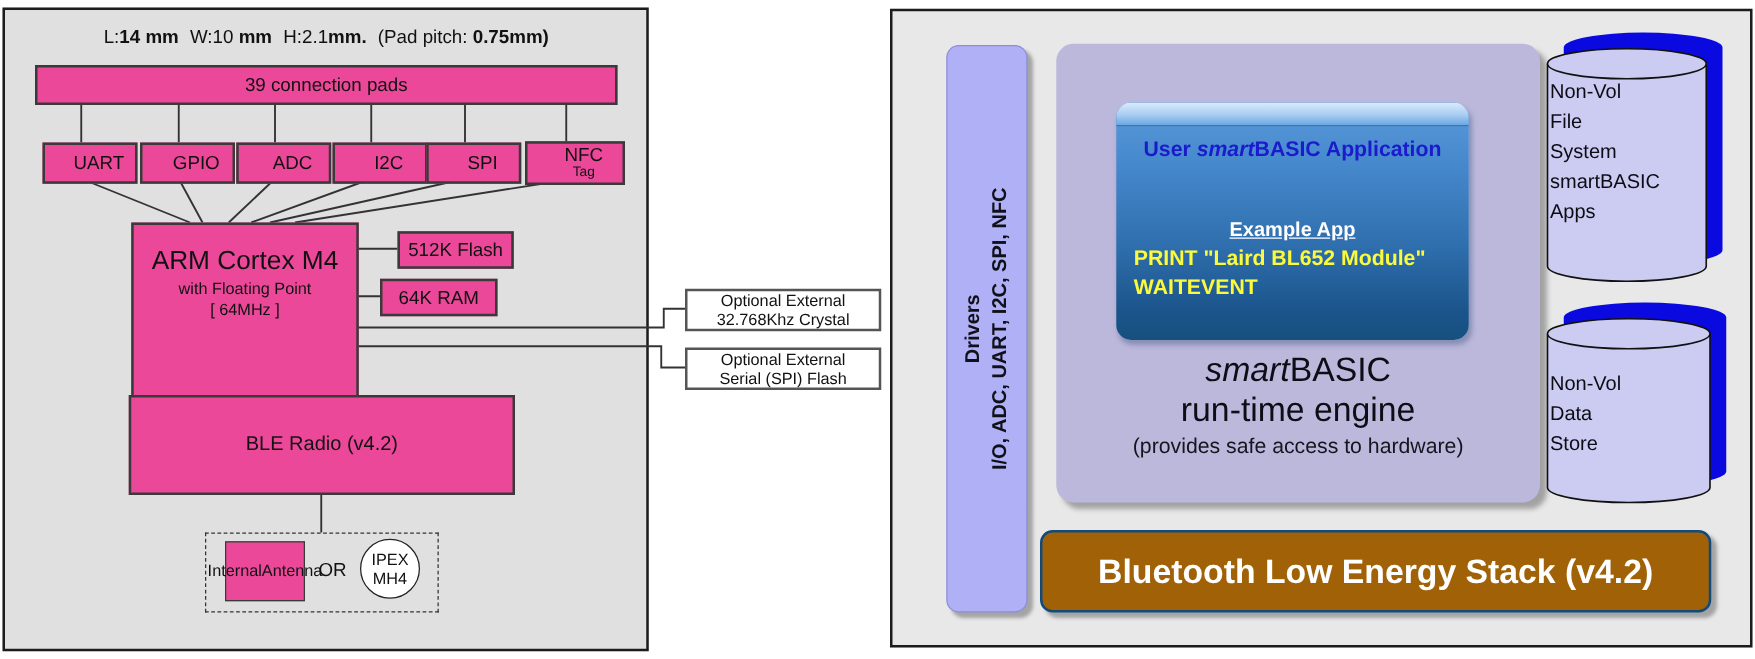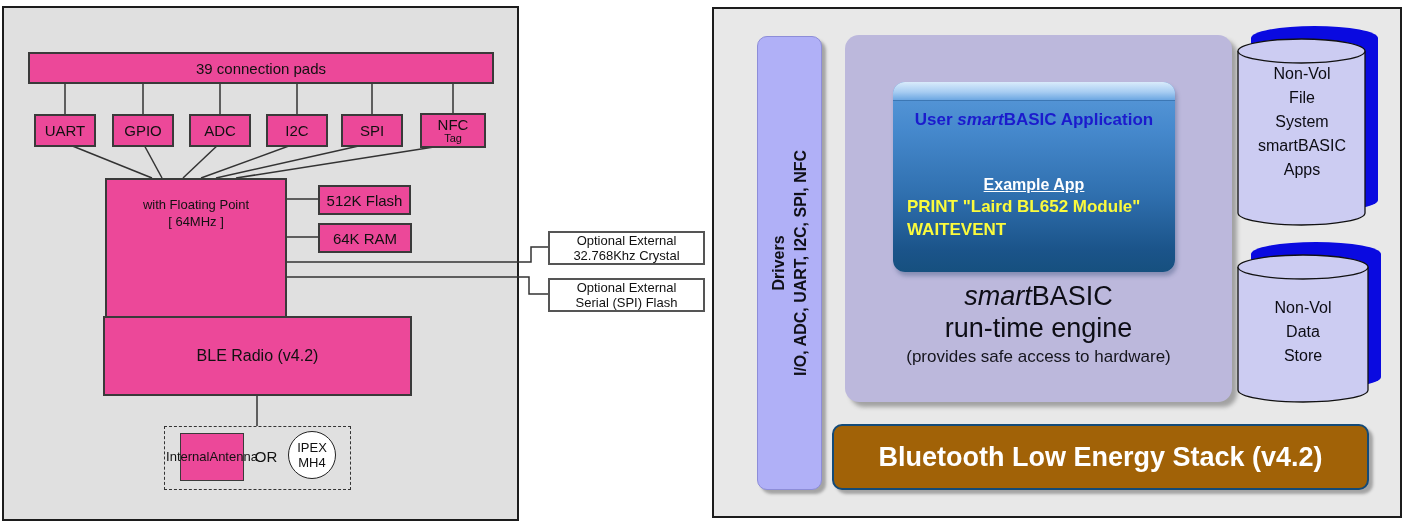--- a/index.html
+++ b/index.html
@@ -9,29 +9,29 @@
     background:#ffffff;
   }
   .abs{position:absolute;}
   
   .panel-left{left:2px;top:6px;width:513px;height:511px;background:#e0e0e0;border:2px solid #1c1c1c;}
   .panel-right{left:712px;top:7px;width:686px;height:507px;background:#e8e8e8;border:2px solid #1c1c1c;}
   .dim-title{left:30px;top:21px;width:462px;text-align:center;font-size:15px;color:#111;}
   .dim-title .gap{margin-left:9px;}
   .wbox{background:#ec4899;border:2px solid #3a3a3a;display:flex;align-items:center;justify-content:center;text-align:center;}
   .pads{left:28px;top:52px;width:462px;height:28px;font-size:15px;}
-  .ifbox{top:114px;width:58px;height:29px;font-size:15px;}
+  .ifbox{top:114px;width:58px;height:29px;font-size:15px;padding-left:14px;}
   .if-uart{left:34px;} .if-gpio{left:112px;} .if-adc{left:189px;} .if-i2c{left:266px;} .if-spi{left:341px;}
   .if-nfc{left:420px;width:62px;height:31px;top:113px;flex-direction:column;line-height:15px;}
   .if-nfc .tag{font-size:11px;line-height:12px;}
   .arm{left:105px;top:178px;width:178px;height:120px;flex-direction:column;justify-content:flex-start;padding-top:16px;}
   .arm .l1{font-size:21px;line-height:26px;}
   .arm .l2,.arm .l3{font-size:13px;line-height:17px;}
   .flash{left:318px;top:185px;width:89px;height:26px;font-size:15px;}
-  .ram{left:318px;top:223px;width:90px;height:26px;font-size:15px;}
+  .ram{left:304px;top:223px;width:90px;height:26px;font-size:15px;}
   .ble{left:103px;top:316px;width:305px;height:76px;font-size:16px;}
   .ant-group{left:164px;top:426px;width:185px;height:62px;border:1px dashed #333;}
   .int-ant{left:180px;top:433px;width:62px;height:46px;font-size:13px;line-height:16px;flex-direction:row;border-width:1.5px;}
   .or-label{left:248px;top:448px;width:36px;text-align:center;font-size:15px;}
   .ipex{left:288px;top:431px;width:46px;height:46px;border-radius:50%;background:#fff;border:1.5px solid #222;
         display:flex;flex-direction:column;align-items:center;justify-content:center;font-size:13px;line-height:15px;}
   .extbox{width:153px;height:30px;background:#fff;border:2px solid #555;display:flex;flex-direction:column;
           align-items:center;justify-content:center;font-size:13px;line-height:15px;text-align:right;}
   .ext-crystal{left:548px;top:231px;}
   .ext-flash{left:548px;top:278px;}
@@ -53,21 +53,21 @@
              border-bottom:1px solid #3c77b4;}
   .app-title{position:absolute;left:0;top:28px;width:100%;text-align:center;
              font-weight:bold;font-size:17px;color:#1b1bcd;}
   .app-example{position:absolute;left:0;top:94px;width:100%;text-align:center;
                font-weight:bold;font-size:16px;color:#ffffff;text-decoration:underline;}
   .app-code{position:absolute;left:14px;top:113px;font-weight:bold;font-size:17px;line-height:23px;color:#fbfb3c;}
   .rt-title{left:845px;top:281px;width:387px;text-align:center;font-size:27px;color:#0d0d15;}
   .rt-sub{left:845px;top:313px;width:387px;text-align:center;font-size:27px;color:#0d0d15;}
   .rt-note{left:845px;top:347px;width:387px;text-align:center;font-size:17px;color:#15151d;}
   .cyl-svg{pointer-events:none;}
-  .cyl-text{text-align:center;font-size:16px;line-height:24px;color:#0c0c14;}
+  .cyl-text{font-size:16px;line-height:24px;color:#0c0c14;}
   .cyl1-text{left:1240px;top:62px;width:124px;}
   .cyl2-text{left:1240px;top:296px;width:126px;}
   .green-bar{left:832px;top:424px;width:533px;height:62px;background:#a16207;border:2px solid #134a78;
              border-radius:10px;box-shadow:4px 4px 3px #a4a4a4;display:flex;align-items:center;justify-content:center;
              font-weight:bold;font-size:27px;color:#ffffff;}
   i{}
   b{font-weight:bold;}
 </style>
 </head>
 <body>
@@ -92,34 +92,38 @@
         <path d="M453,144 L236,178"></path>
       <path d="M283,199 H318"></path>
         <path d="M283,237 H318"></path>
       <path d="M283,262 H531 V247 H548"></path>
       <path d="M283,277 H529 V294 H548"></path>
       <path d="M195,298 V316"></path>
       <path d="M257,392 V426"></path>
     </g>
   </svg>
 
+  <div class="abs dim-title">
+    <span>L:</span><b>14 mm</b><span class="gap">W:10 </span><b>mm</b><span class="gap">H:2.1</span><b>mm.</b><span class="gap">(Pad pitch: </span><b>0.75mm)</b>
+  </div>
 
   <div class="abs wbox pads">39 connection pads</div>
 
   <div class="abs wbox ifbox if-uart">UART</div>
   <div class="abs wbox ifbox if-gpio">GPIO</div>
   <div class="abs wbox ifbox if-adc">ADC</div>
   <div class="abs wbox ifbox if-i2c">I2C</div>
   <div class="abs wbox ifbox if-spi">SPI</div>
   <div class="abs wbox ifbox if-nfc">
     <span>NFC</span>
     <span class="tag">Tag</span>
   </div>
 
   <div class="abs wbox arm">
+    <span class="l1">ARM Cortex M4</span>
     <span class="l2">with Floating Point</span>
     <span class="l3">[ 64MHz ]</span>
   </div>
 
   <div class="abs wbox flash">512K Flash</div>
   <div class="abs wbox ram">64K RAM</div>
   <div class="abs wbox ble">BLE Radio (v4.2)</div>
 
   <div class="abs ant-group"></div>
   <div class="abs wbox int-ant">

